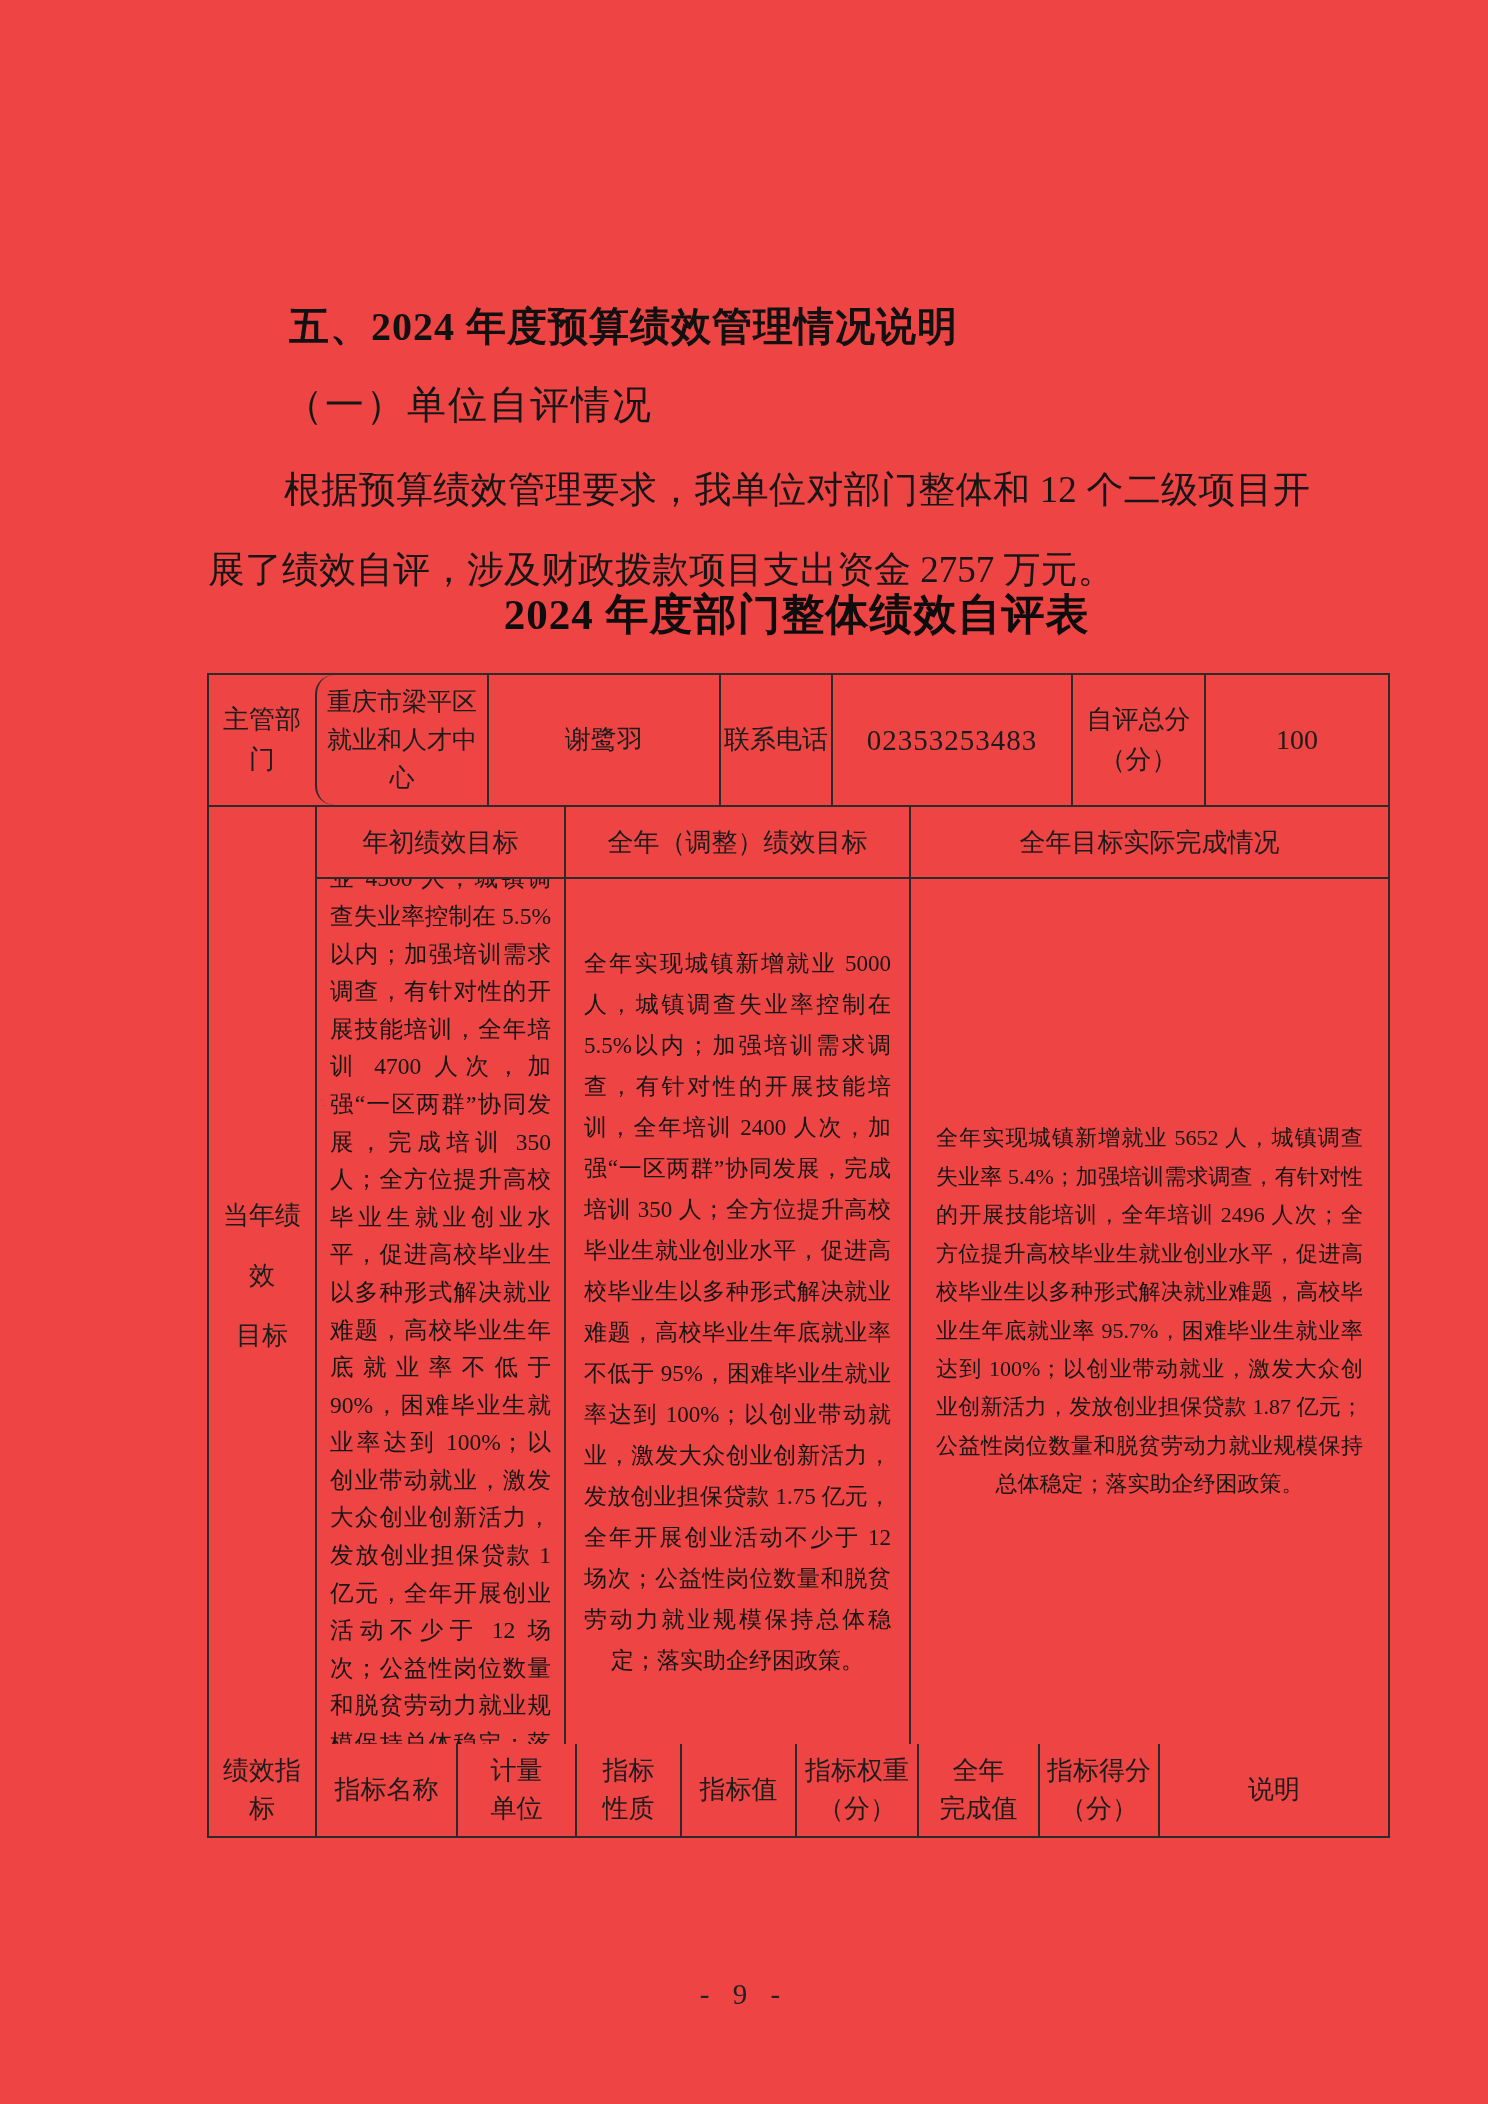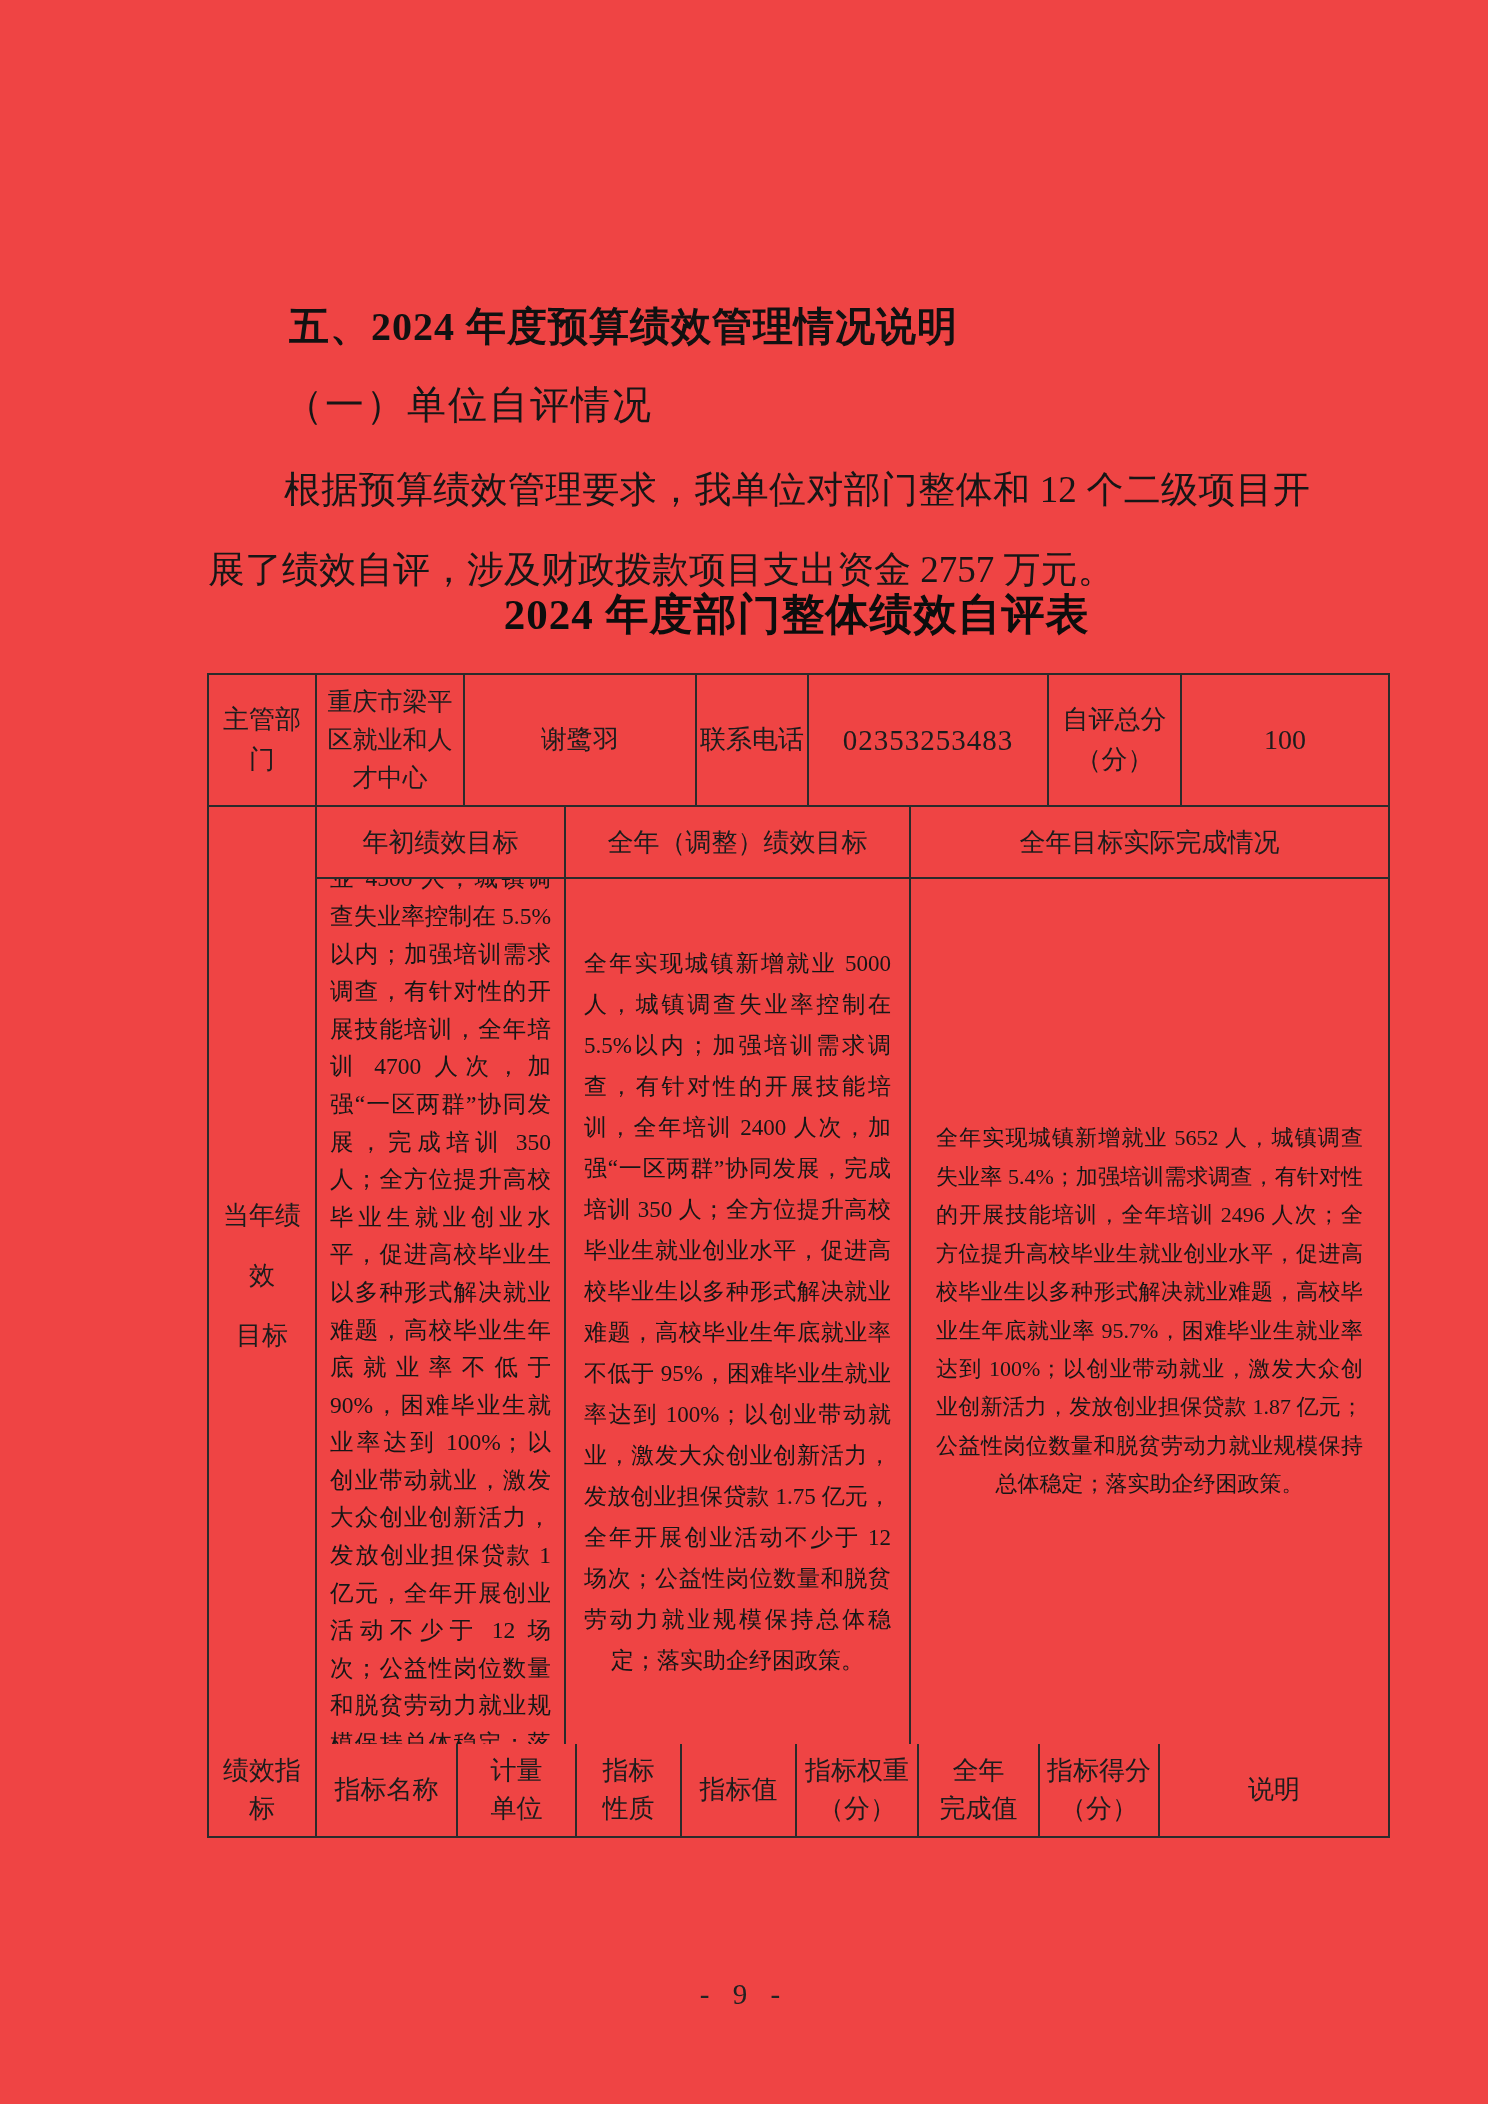--- a/index.html
+++ b/index.html
@@ -42,21 +42,21 @@
   .cell{
     display:flex;align-items:center;justify-content:center;
     text-align:center;overflow:hidden;
   }
   .cell + .cell{border-left:2px solid #2b2b2b;}
   .pre{white-space:pre-line;}
 
   
   .row-a{height:130px;font-size:26px;line-height:40px;}
   .row-a .ca1{width:106px;}
-  .row-a .ca2{width:148px;font-size:25px;line-height:38px;padding:0 6px;}
+  .row-a .ca2{width:172px;font-size:25px;line-height:38px;padding:0 6px;border-radius:19px;}
   .row-a .ca3{width:108px;}
   .row-a .ca4{width:232px;}
   .row-a .ca5{width:112px;}
   .row-a .ca6{width:240px;font-size:29px;letter-spacing:1px;}
   .row-a .ca7{width:133px;}
   .row-a .ca8{flex:1;font-size:28px;}
 
   
   .row-bc{display:flex;border-top:2px solid #2b2b2b;}
   .bc-left{

